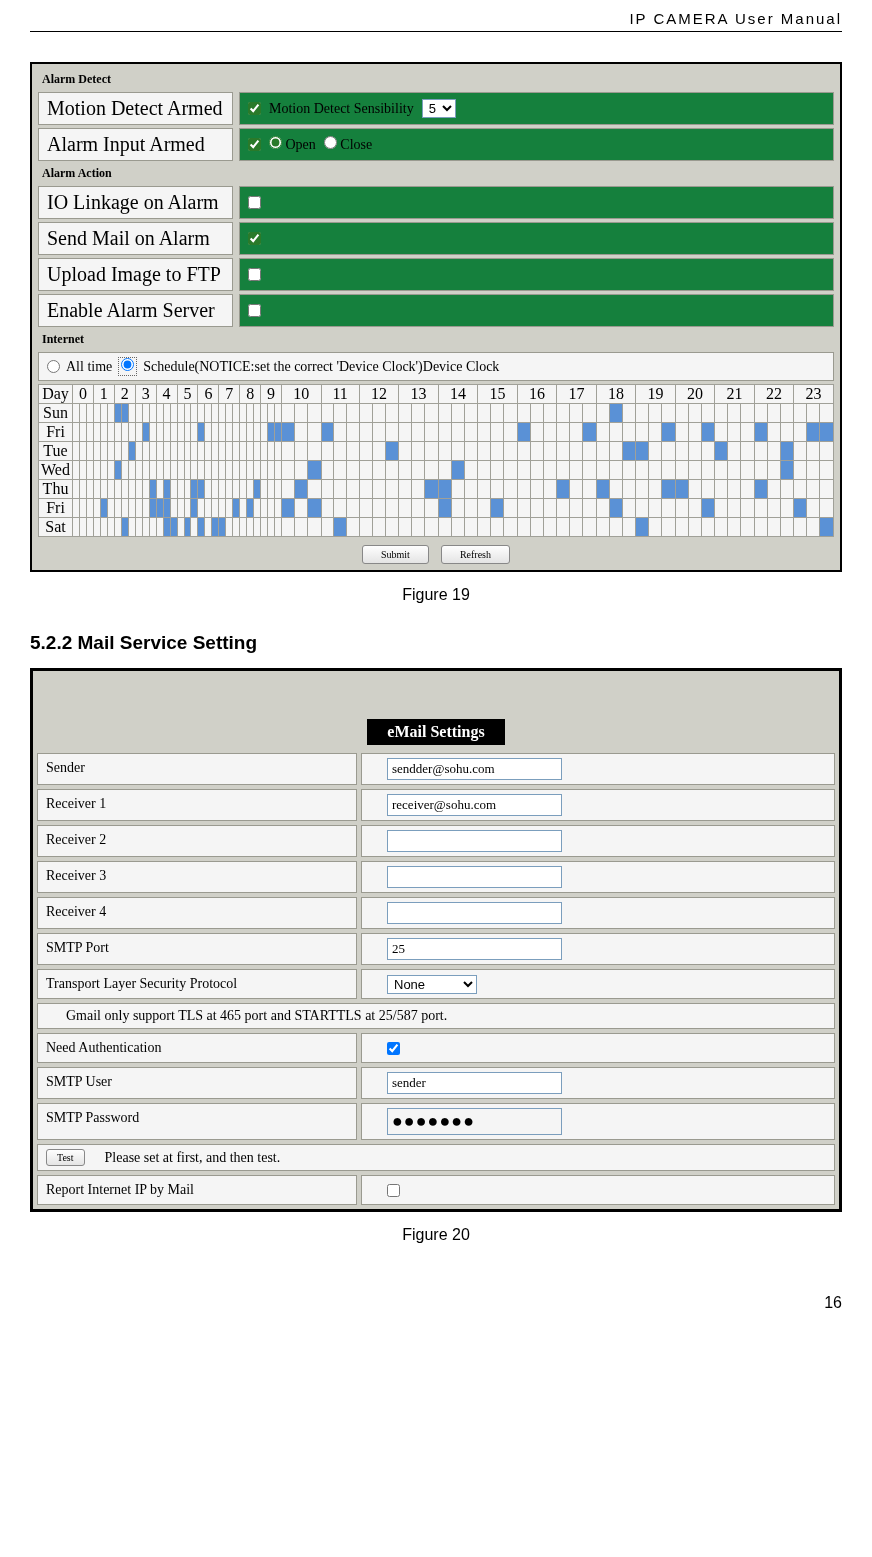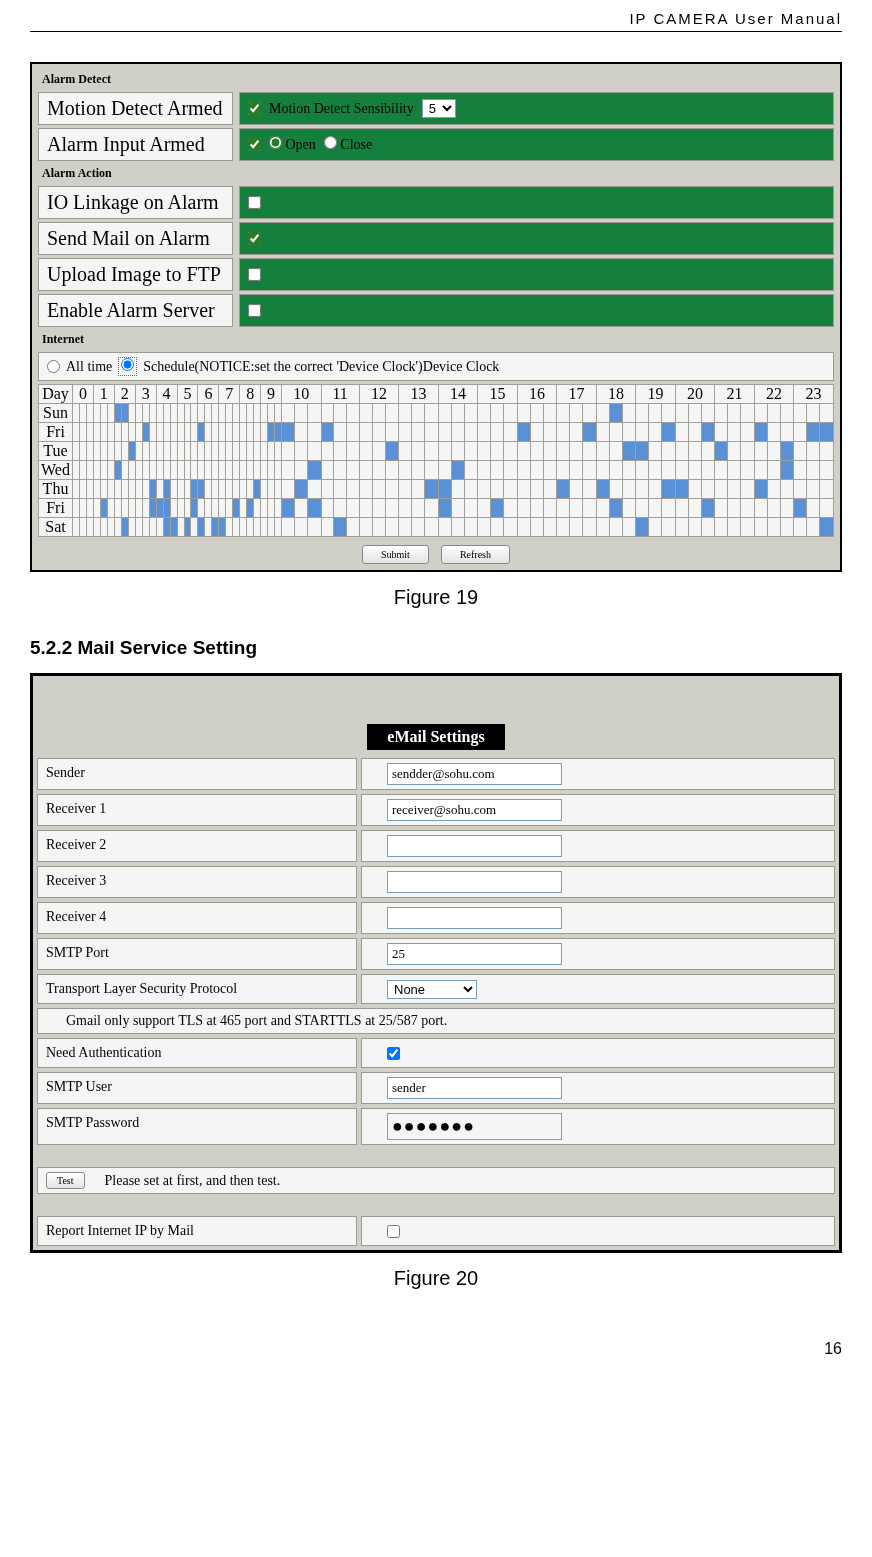--- a/index.html
+++ b/index.html
@@ -100,21 +100,21 @@
     background: linear-gradient(#fefefe, #e4e4e4);
     border: 1px solid #888;
     border-radius: 3px;
     padding: 3px 18px;
     font-size: 10px;
     font-family: "Times New Roman", serif;
     cursor: pointer;
   }
   .caption {
     text-align: center;
-    font-size: 20px;
+    font-size: 16px;
     margin: 14px 0 28px;
   }
   .heading {
     font-weight: bold;
     font-size: 19px;
     margin: 10px 0 14px;
   }
   .mail-panel {
     border: 3px solid #000;
     background: #d0d0c8;
@@ -165,21 +165,21 @@
   .note-row {
     margin: 2px 4px;
     background: #f5f5f5;
     border: 1px solid #9a9a90;
     padding: 4px 8px;
     font-size: 14px;
     font-family: "Times New Roman", serif;
     text-indent: 20px;
   }
   .test-row {
-    margin: 20px 4px;
+    margin: 2px 4px;
     background: #f5f5f5;
     border: 1px solid #9a9a90;
     padding: 4px 8px;
     display: flex;
     align-items: center;
     gap: 20px;
     font-size: 14px;
     font-family: "Times New Roman", serif;
   }
   .footer {

